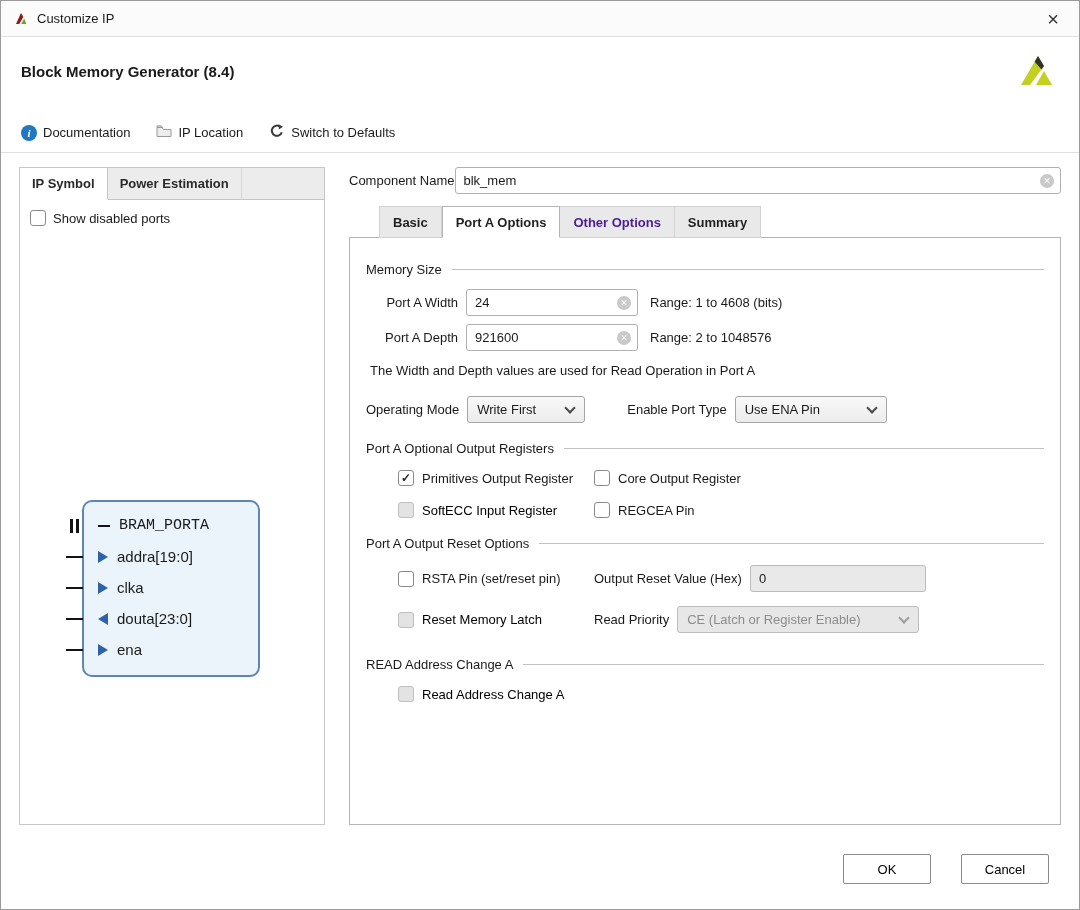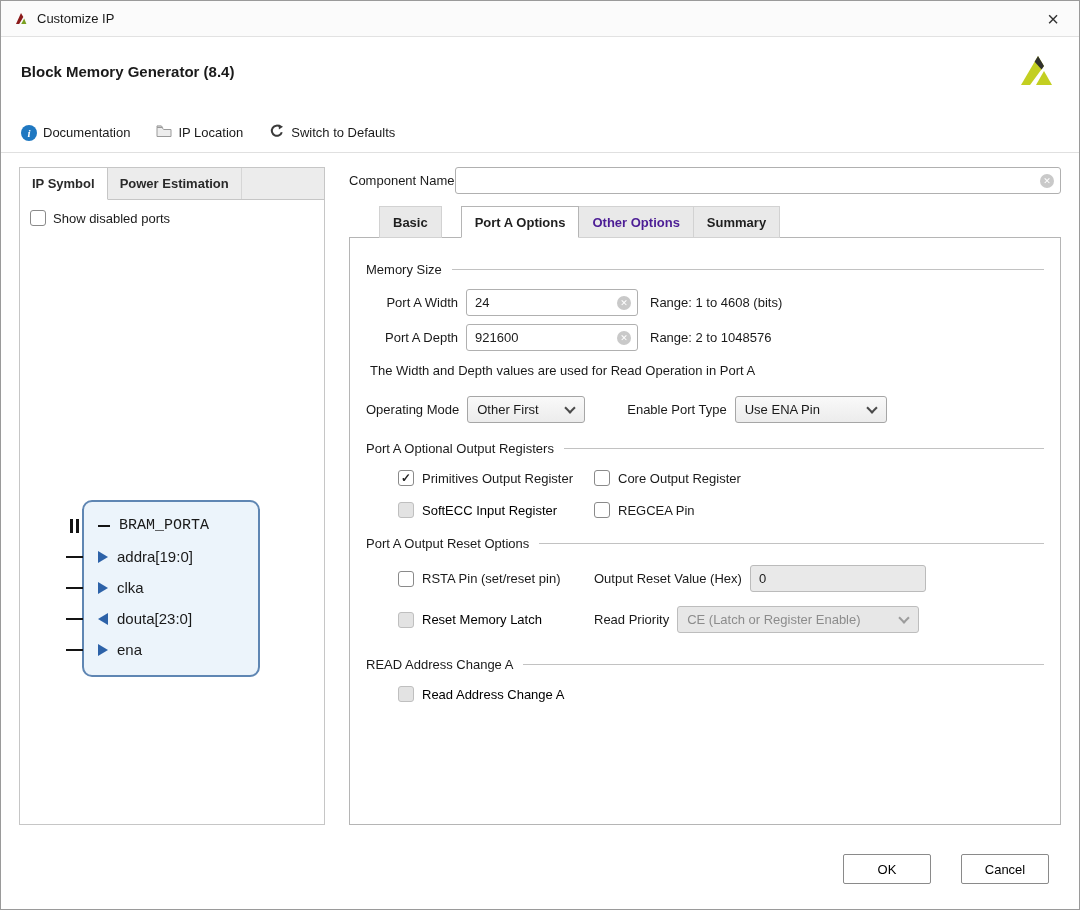--- a/index.html
+++ b/index.html
@@ -104,21 +104,21 @@
   }
   .grow { flex: 1; }
 
   
   .tabbar { display: flex; position: relative; z-index: 2; margin-bottom: -1px; width: max-content; padding-left: 30px; }
   .tab {
     padding: 8px 13px 7px; font-weight: bold; background: #e9e9e9; cursor: pointer;
     border: 1px solid #d2d2d2; border-left: none; color: #1f1f1f;
   }
   .tab:first-child { border-left: 1px solid #d2d2d2; }
-  .tab.active { background: #fff; border: 1px solid #b5b5b5; border-bottom: 1px solid #fff; margin-left: 19px; }
+  .tab.active { background: #fff; border: 1px solid #b5b5b5; border-bottom: 1px solid #fff; }
   .tab.red { color: #4c1d95; }
   .tab-content {
     flex: 1; border: 1px solid #b5b5b5; background: #fff; padding: 8px 16px 16px;
     overflow: hidden;
   }
 
   
   .section-head { display: flex; align-items: center; gap: 10px; margin: 16px 0 12px; }
   .section-head .txt { font-weight: normal; white-space: nowrap; }
   .section-head .rule { flex: 1; height: 1px; background: #c2c2c2; }
@@ -262,20 +262,21 @@
         </div>
       </div>
     </div>
   </div>
 
   <div class="right-panel">
 
     <div class="comp-row">
       <span>Component Name</span>
       <span class="text-input grow">
+        <input type="text" value="blk_mem" style="">
         <span class="clear-btn">✕</span>
       </span>
     </div>
 
     <div class="tabbar">
       <span class="tab">Basic</span>
       <span class="tab active">Port A Options</span>
       <span class="tab red">Other Options</span>
       <span class="tab">Summary</span>
     </div>
@@ -303,21 +304,21 @@
           <span class="clear-btn">✕</span>
         </span>
         <span class="range">Range: 2 to 1048576</span>
       </div>
 
       <div class="note">The Width and Depth values are used for Read Operation in Port A</div>
 
       <div class="mode-row">
         <span>Operating Mode</span>
         <span class="dropdown dd-w118">
-          <span>Other First</span>
+          <span>Write First</span>
           <span class="dd-arrow"></span>
         </span>
         <span class="gap26"></span>
         <span>Enable Port Type</span>
         <span class="dropdown dd-w152">
           <span>Use ENA Pin</span>
           <span class="dd-arrow"></span>
         </span>
       </div>
 

